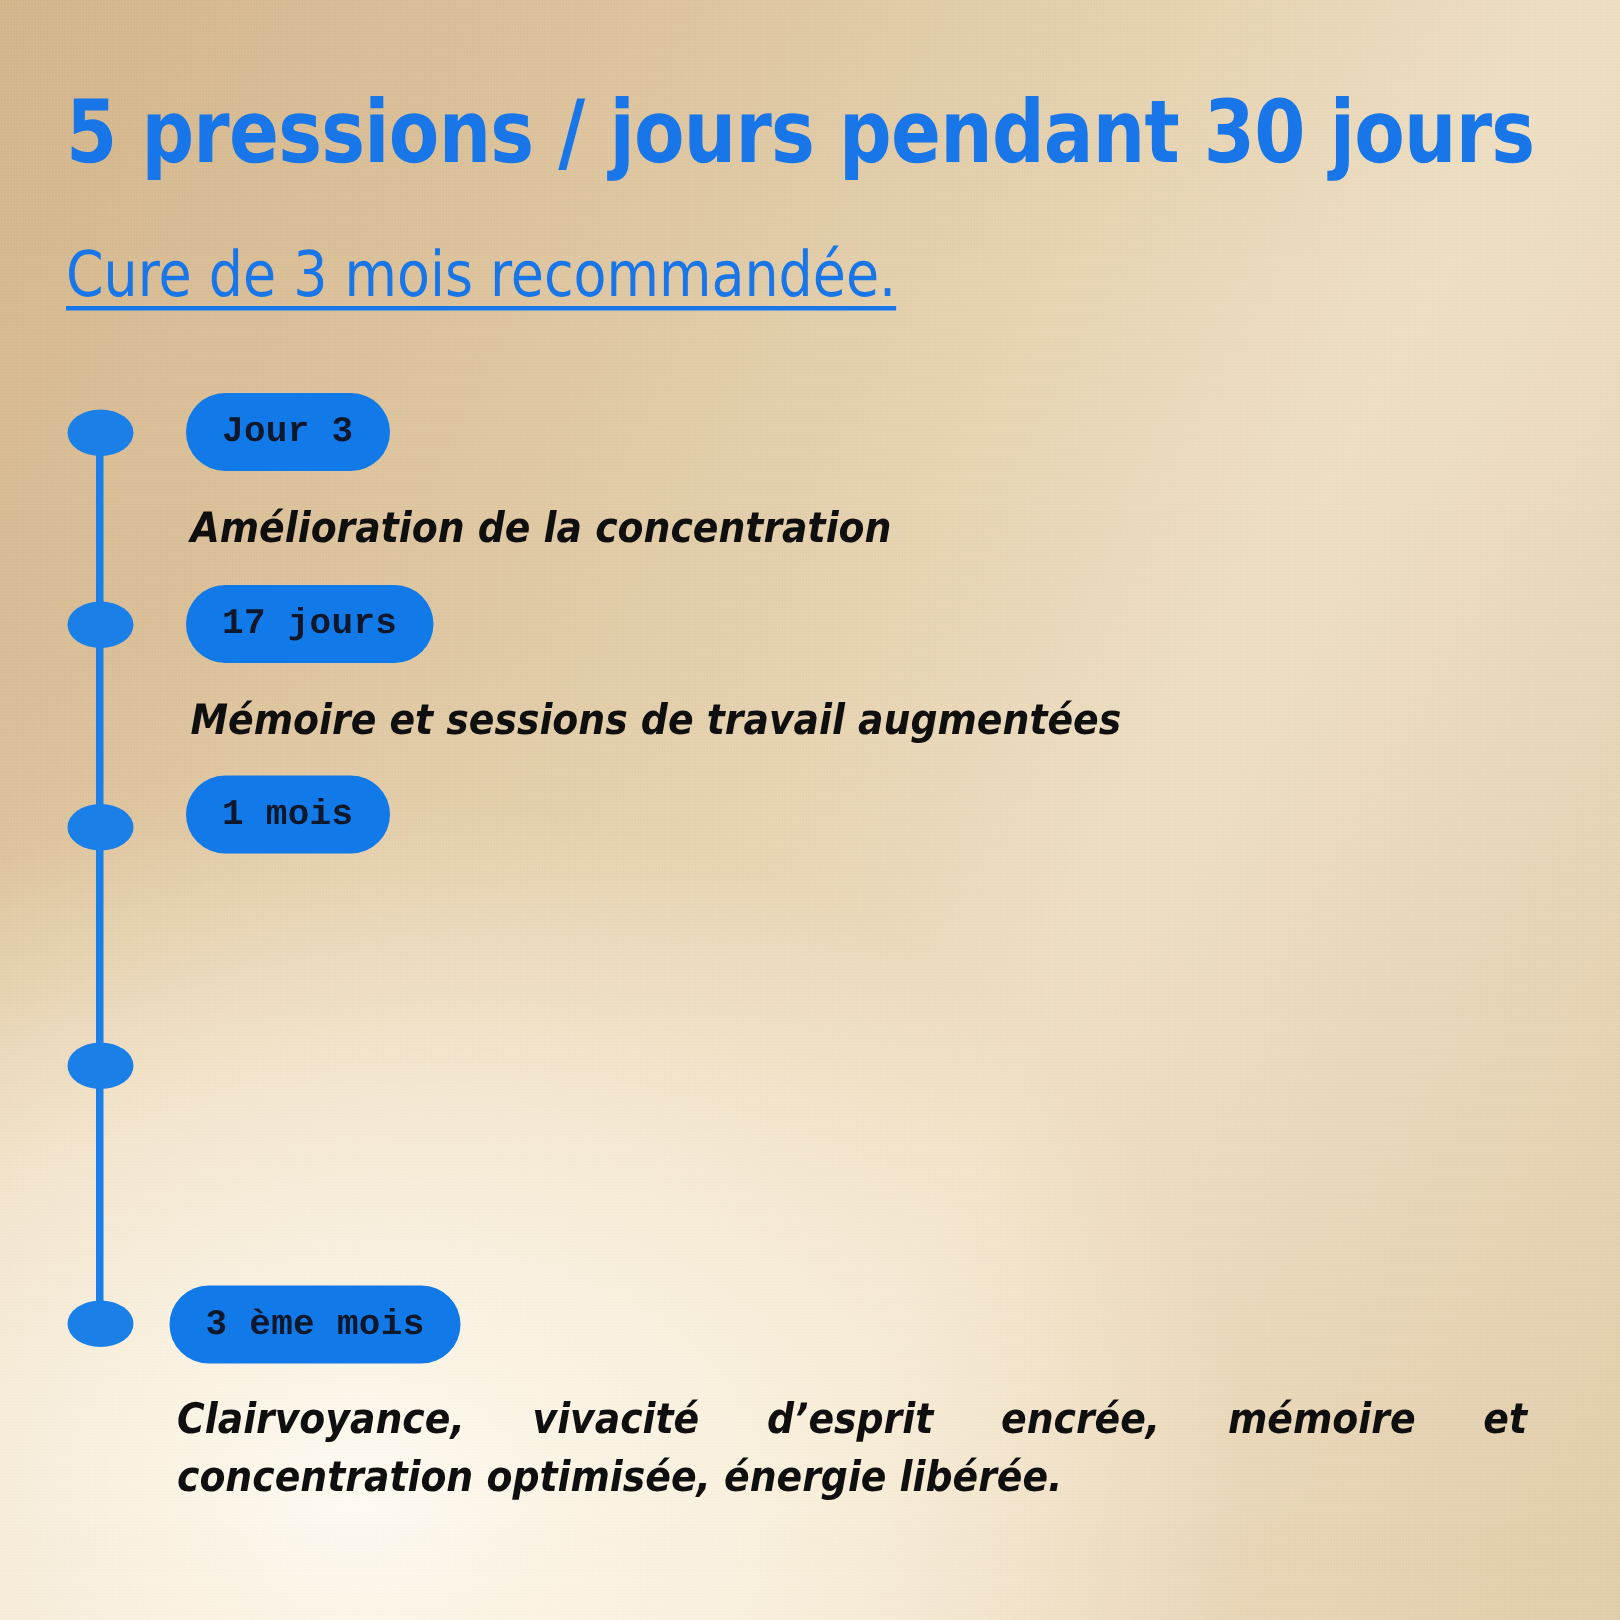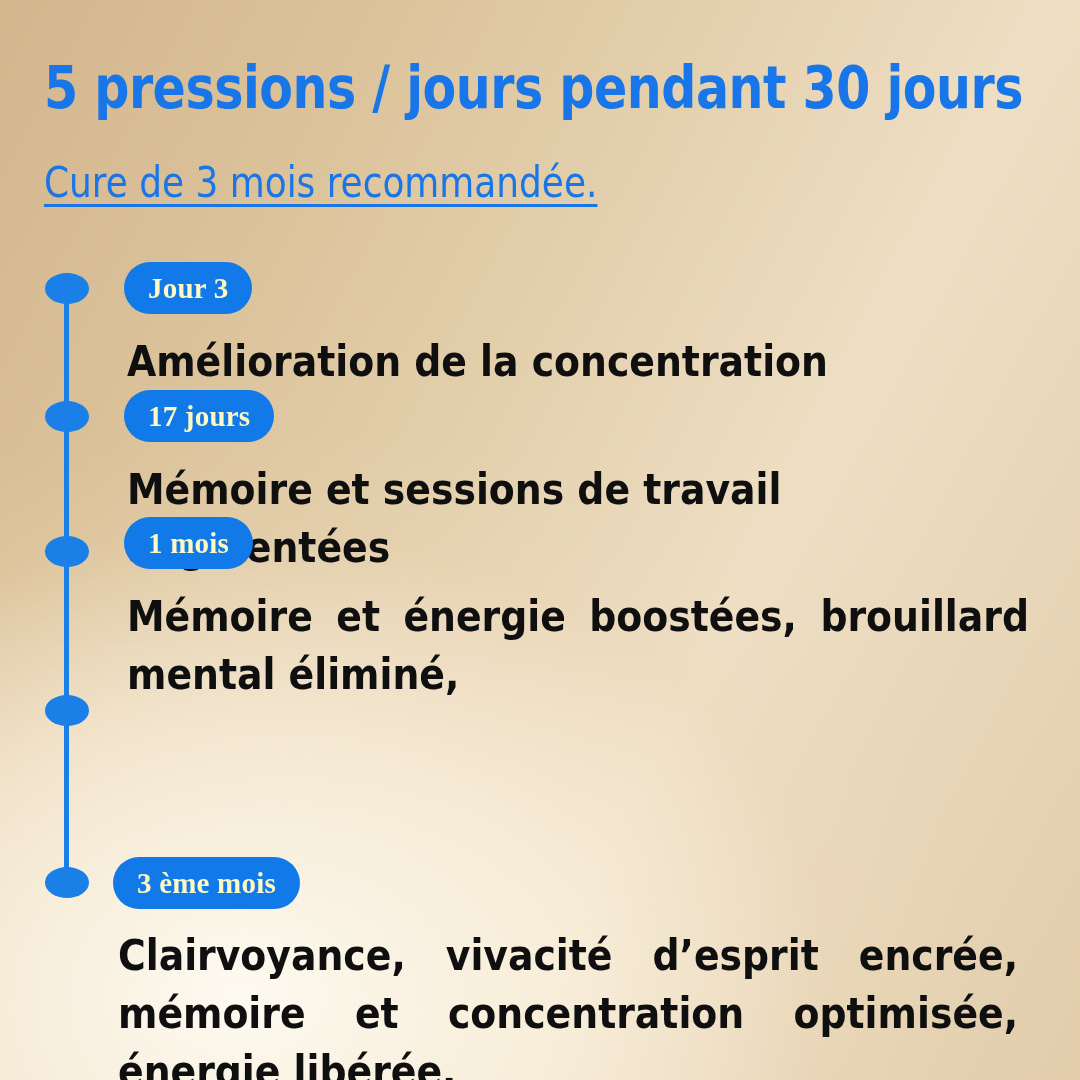--- a/index.html
+++ b/index.html
@@ -96,41 +96,42 @@
   
   .badge {
     position: absolute;
     display: inline-flex;
     align-items: center;
     justify-content: center;
     height: 52px;
     padding: 0 24px;
     border-radius: 26px;
     background: #1279e8;
-    color: #fef9c3;
-    font-family: Liberation Serif, serif;
-    font-size: 29px;
+    color: #0f172a;
+    font-family: Liberation Mono, monospace;
+    font-size: 24px;
     font-weight: 700;
     letter-spacing: 0.2px;
     white-space: nowrap;
     box-sizing: border-box;
   }
   .badge.wide { border-radius: 30px; }
 
   .desc {
     position: absolute;
     left: 127px;
     width: 905px;
     color: #0f0f10;
     font-family: "DejaVu Sans Condensed", "Liberation Sans Narrow", "Liberation Sans", sans-serif;
-    font-size: 42px;
+    font-size: 28px;
     font-weight: 700;
     line-height: 1.38;
     text-align: justify;
     text-justify: inter-word;
+    font-style: italic;
   }
   .desc.nojustify { text-align: left; }
 </style>
 </head>
 <body>
 
 <div id="poster">
   <div id="grain"></div>
 
   <div id="content">
@@ -146,20 +147,19 @@
     <div class="dot" style="top:695px"></div>
     <div class="dot" style="top:867px"></div>
 
     <div class="badge" style="left:124px; top:262px">Jour 3</div>
     <div class="desc nojustify" style="top:333px">Amélioration de la concentration</div>
 
     <div class="badge" style="left:124px; top:390px">17 jours</div>
     <div class="desc nojustify" style="top:461px">Mémoire et sessions de travail augmentées</div>
 
     <div class="badge" style="left:124px; top:517px">1 mois</div>
-    <div class="desc" style="top:588px; width:902px">Mémoire et énergie boostées, brouillard mental éliminé,</div>
 
 
     <div class="badge wide" style="left:113px; top:857px">3 ème mois</div>
     <div class="desc" style="left:118px; top:927px; width:900px">Clairvoyance, vivacité d’esprit encrée, mémoire et concentration optimisée, énergie libérée.</div>
 
   </div>
 </div>
 
 </body></html>

